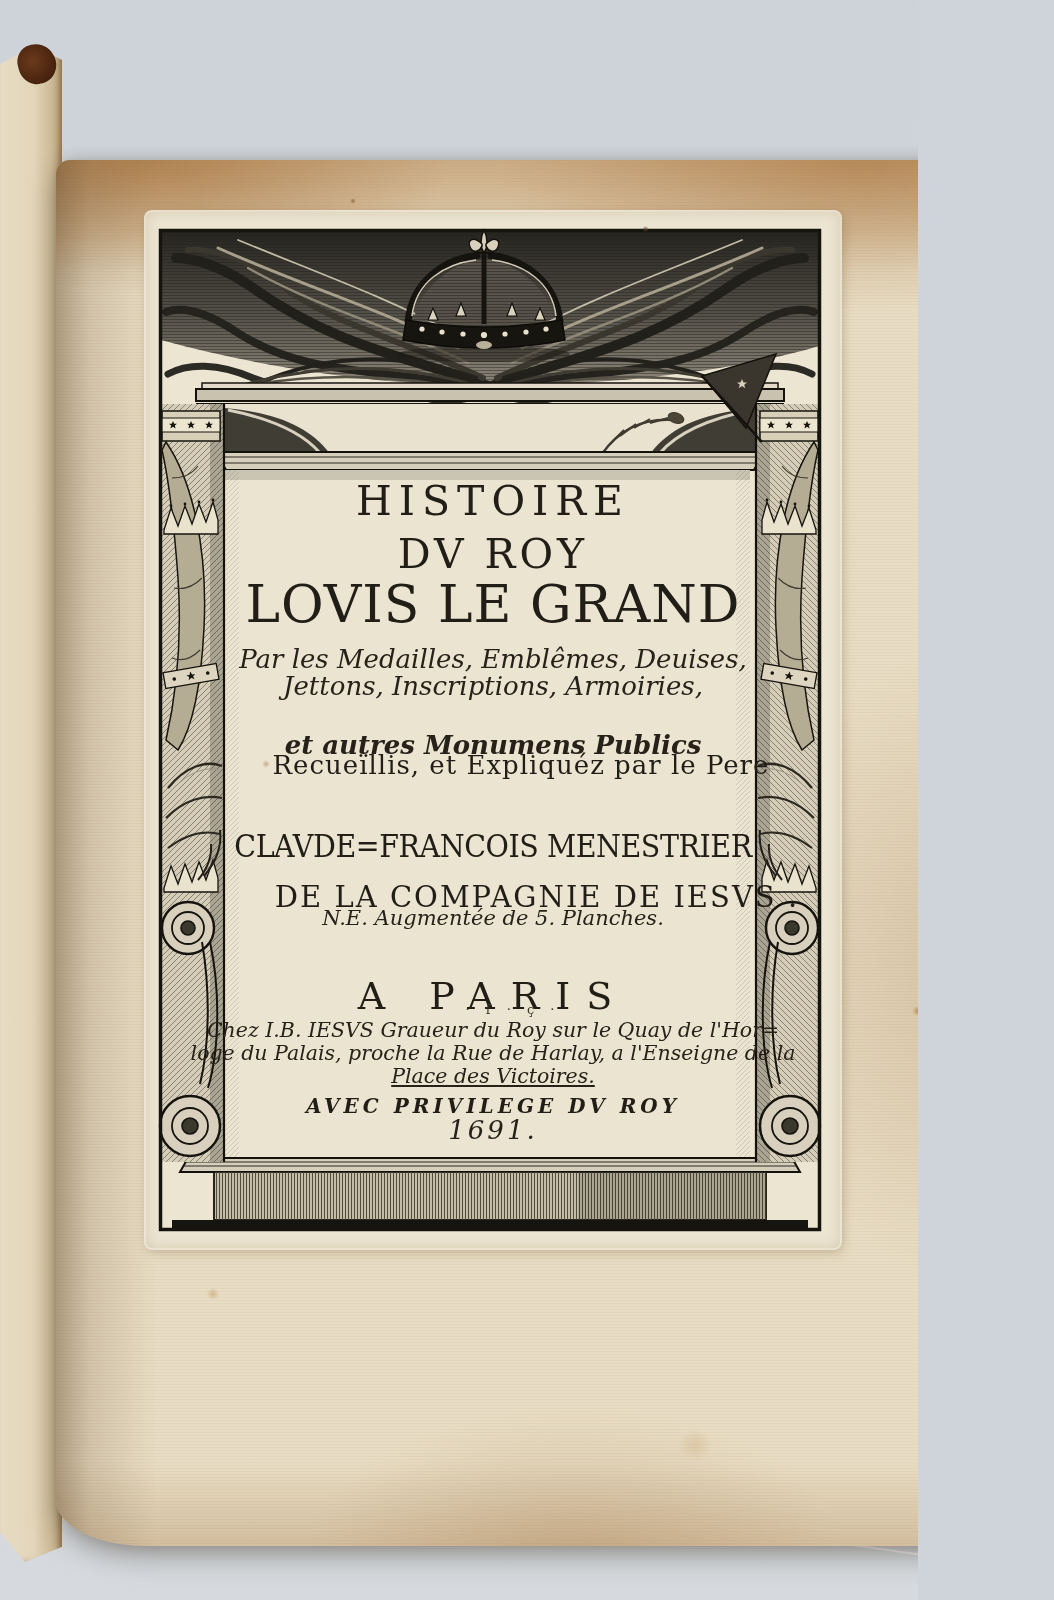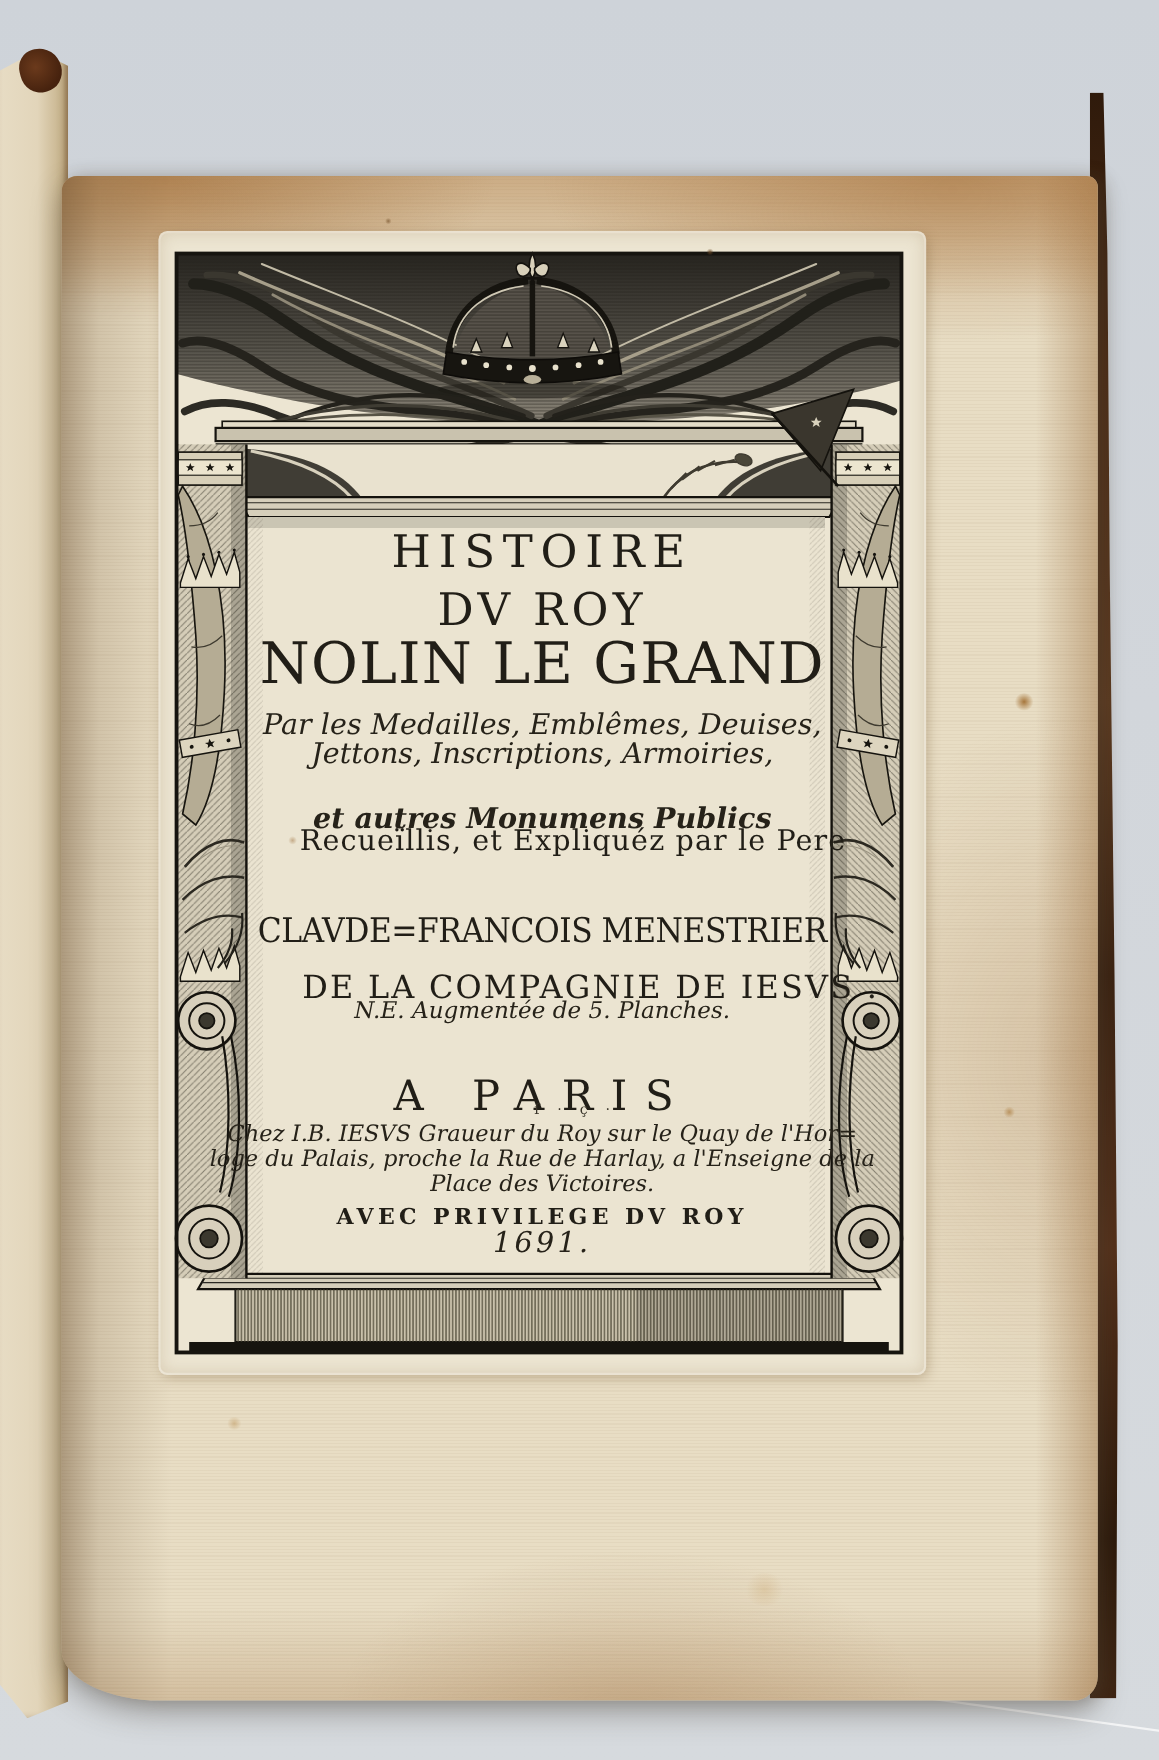--- a/index.html
+++ b/index.html
@@ -1,16 +1,16 @@
 <!DOCTYPE html>
 <html><head>
 <meta charset="utf-8">
 <style>
   html,body{margin:0;padding:0;background:#cfd4da;}
-  #scene{position:relative;width:1054px;height:1600px;overflow:hidden;
+  #scene{position:relative;width:918px;height:1600px;overflow:hidden;
          background:linear-gradient(180deg,#ced3d9 0%,#d2d6db 40%,#d6dade 100%);
          font-family:"DejaVu Serif",serif;}
   
   #backdrop-crack{position:absolute;left:700px;top:1548px;width:360px;height:2px;
          background:rgba(255,255,255,.7);transform:rotate(8deg);}
   
   #flyleaf{position:absolute;left:0;top:46px;width:62px;height:1516px;
          background:linear-gradient(90deg,#e7dcc4 0%,#e2d5ba 55%,#c6b28b 92%,#a98f66 100%);
          clip-path:polygon(0 18px,55% 0,100% 14px,100% 99%,40% 100%,0 98%);
          box-shadow:inset -4px 0 6px rgba(100,70,40,.35);}
@@ -57,22 +57,22 @@
   #sub-2{top:673px;font-size:26px;}
   #sub-3{top:732px;font-size:26px;font-weight:bold;}
   #editor{top:752px;font-size:26px;letter-spacing:1px;margin-left:28px;}
   #author{top:830px;font-size:31px;letter-spacing:-.5px;transform:scaleX(.92);}
   #affil{top:882px;font-size:29px;letter-spacing:2px;margin-left:44px;}
   #edition{top:907px;font-size:21px;}
   #city{top:961px;font-size:38px;letter-spacing:16px;margin-top:16px;}
   #flourish{top:1003px;font-size:13px;letter-spacing:6px;color:#3a352a;padding-left:20px;}
   #imp-1{top:1020px;font-size:20.5px;}
   #imp-2{top:1043px;font-size:20.5px;}
-  #imp-3{top:1066px;font-size:20.5px;}
-  #priv{top:1096px;font-size:20px;font-weight:700;letter-spacing:4px;}
+  #imp-3{top:1066px;font-size:20.5px;text-decoration:underline;}
+  #priv{top:1096px;font-size:20px;font-weight:700;letter-spacing:4px;font-style:italic;}
   #year{top:1117px;font-size:26px;letter-spacing:3px;}
 </style>
 </head>
 <body>
 
 <div id="scene">
 
   <div id="backdrop-crack"></div>
   <div id="flyleaf"></div>
   <div id="leather-tip"></div>
@@ -266,21 +266,21 @@
         <path d="M544,148 L604,214" stroke="#14120d" stroke-width="2.5"></path>
         <path transform="translate(584,156)" d="M0,-5 L1.5,-1.5 5,-1.5 2.2,.8 3.2,4.2 0,2.1 -3.2,4.2 -2.2,.8 -5,-1.5 -1.5,-1.5 Z" fill="#d9d2bd"></path>
       </g>
 
       <rect x="2.5" y="2.5" width="659" height="999" fill="none" stroke="#16140f" stroke-width="3.5"></rect>
     </svg>
   </div>
 
   <div class="t" id="title-1">HISTOIRE</div>
   <div class="t" id="title-2">DV ROY</div>
-  <div class="t" id="title-3">NOLIN LE GRAND</div>
+  <div class="t" id="title-3">LOVIS LE GRAND</div>
   <div class="t script" id="sub-1">Par les Medailles, Emblêmes, Deuises,</div>
   <div class="t script" id="sub-2">Jettons, Inscriptions, Armoiries,</div>
   <div class="t script" id="sub-3">et autres Monumens Publics</div>
   <div class="t" id="editor">Recueïllis, et Expliquéz par le Pere</div>
   <div class="t" id="author">CLAVDE=FRANCOIS MENESTRIER</div>
   <div class="t" id="affil">DE LA COMPAGNIE DE IESVS .</div>
   <div class="t script" id="edition">N.E. Augmentée de 5. Planches.</div>
   <div class="t" id="city">A PARIS</div>
   <div class="t" id="flourish">· ſ · ç ·</div>
   <div class="t script" id="imp-1">Chez I.B. IESVS Graueur du Roy sur le Quay de l'Hor=</div>

